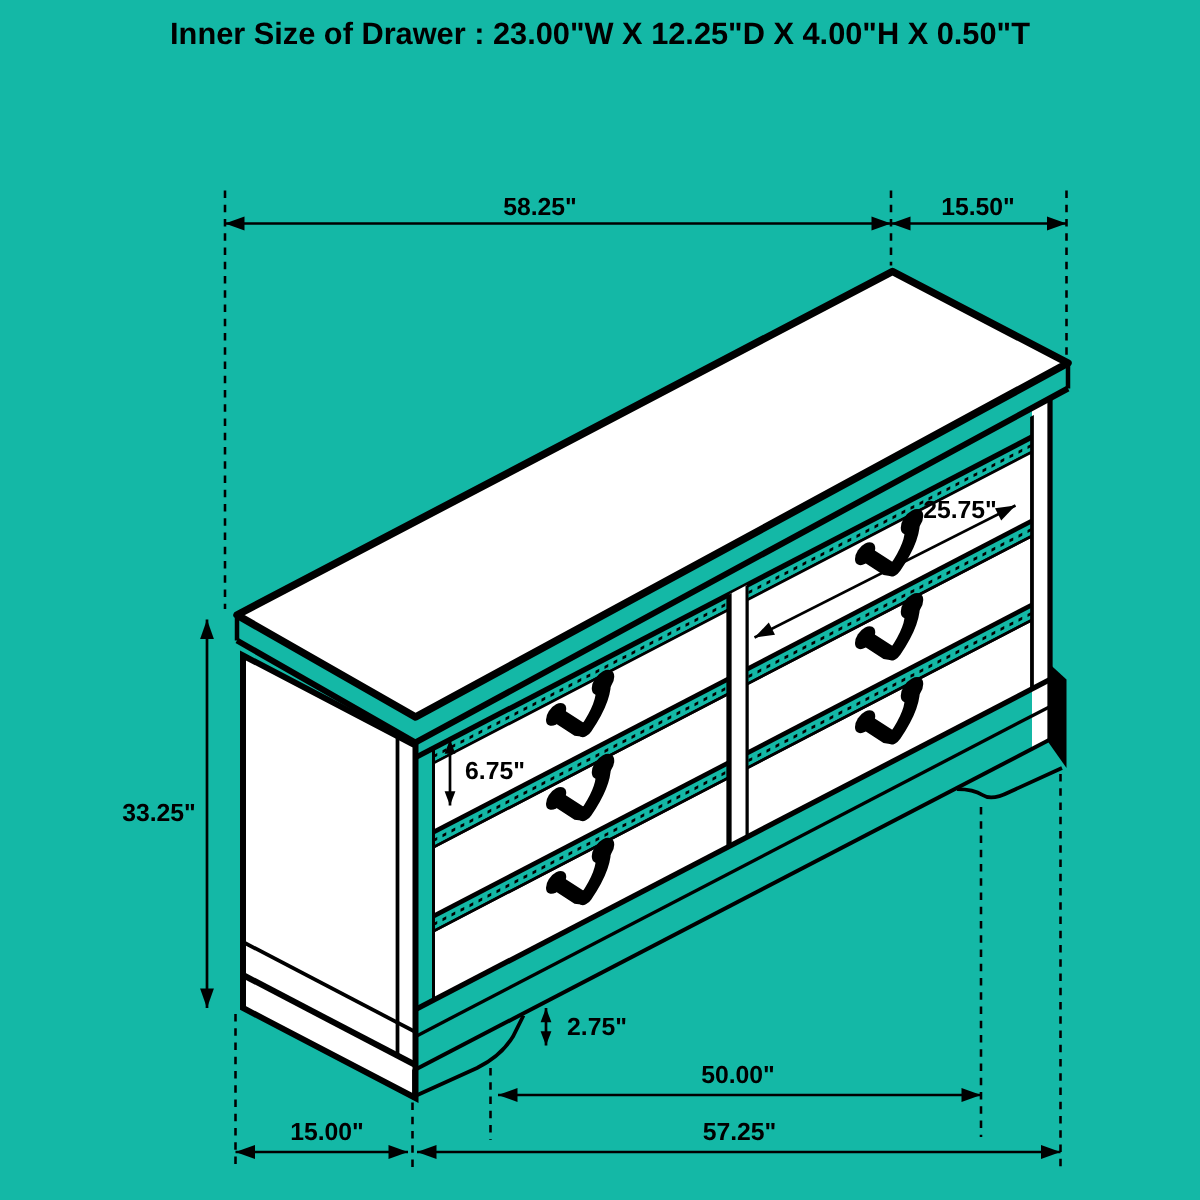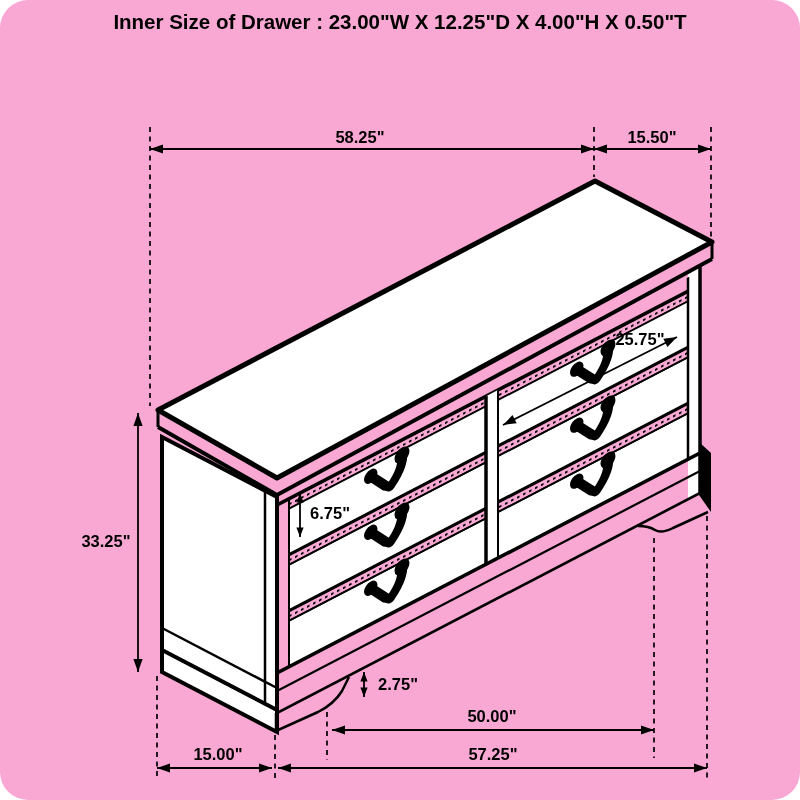--- a/index.html
+++ b/index.html
@@ -1,16 +1,16 @@
 <!DOCTYPE html>
 <html><head>
 <meta charset="utf-8">
 <style>
   html,body{margin:0;padding:0;background:#ffffff;}
-  .stage{width:800px;height:800px;background:#f9a8d4;position:relative;font-family:"Liberation Sans",sans-serif;border-radius:28px;}
+  .stage{width:800px;height:800px;background:#14b8a6;position:relative;font-family:"Liberation Sans",sans-serif;}
   svg{display:block;}
   .ln{stroke:#000;fill:none;}
   .fillw{fill:#ffffff;stroke:#000;}
   .dash{stroke:#000;fill:none;stroke-width:1.7;stroke-dasharray:5,4.5;}
   .dim{stroke:#000;fill:none;stroke-width:1.8;}
   .bead{stroke:#000;fill:none;stroke-width:2;stroke-dasharray:2.5,3.5;}
   .ah{fill:#000;stroke:none;}
   .dimtext{font-family:"Liberation Sans",sans-serif;font-weight:700;font-size:16.5px;fill:#000;text-anchor:middle;}
   .titletext{font-family:"Liberation Sans",sans-serif;font-weight:700;font-size:20.5px;fill:#000;text-anchor:middle;}
 </style>

